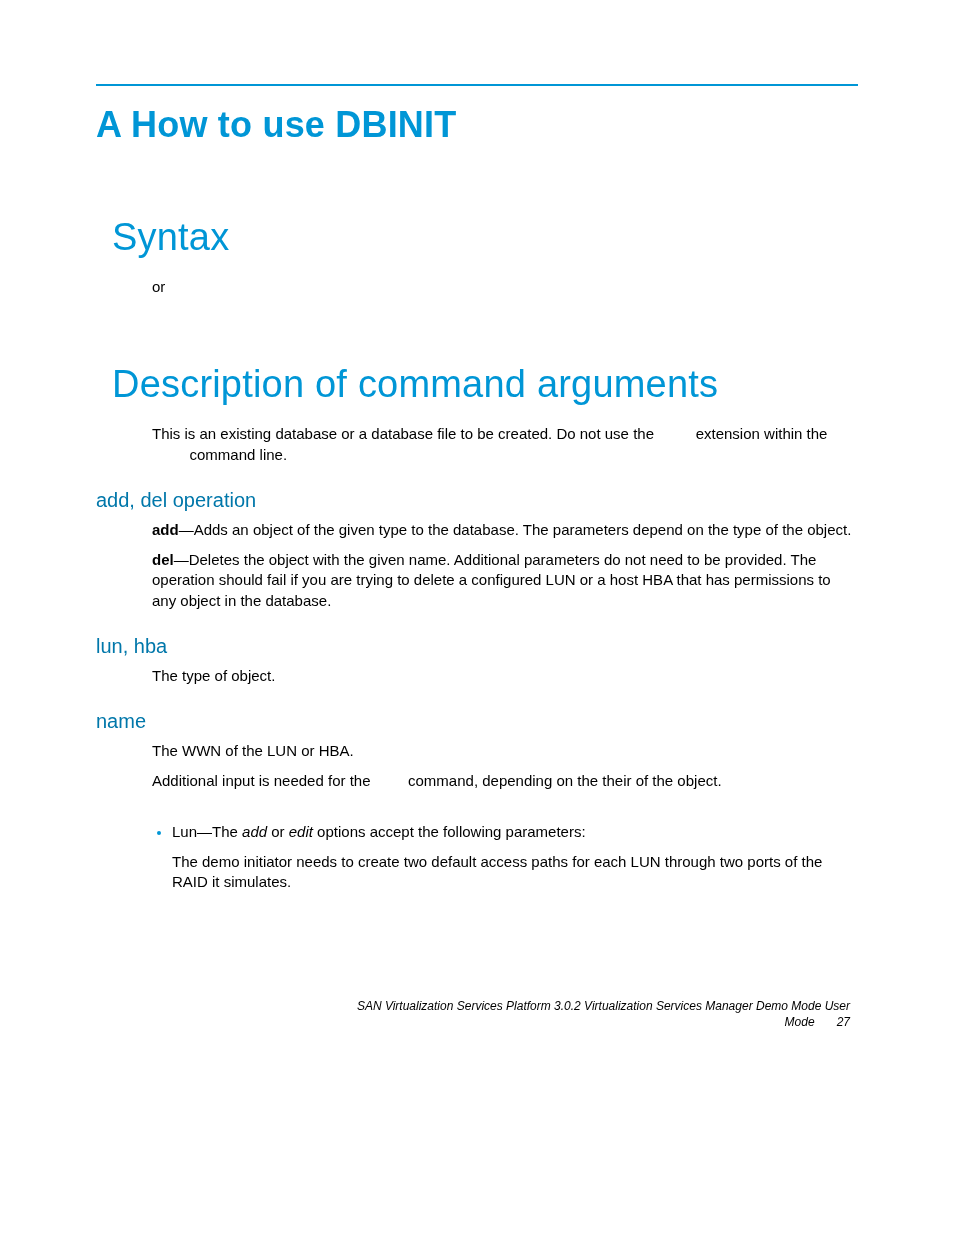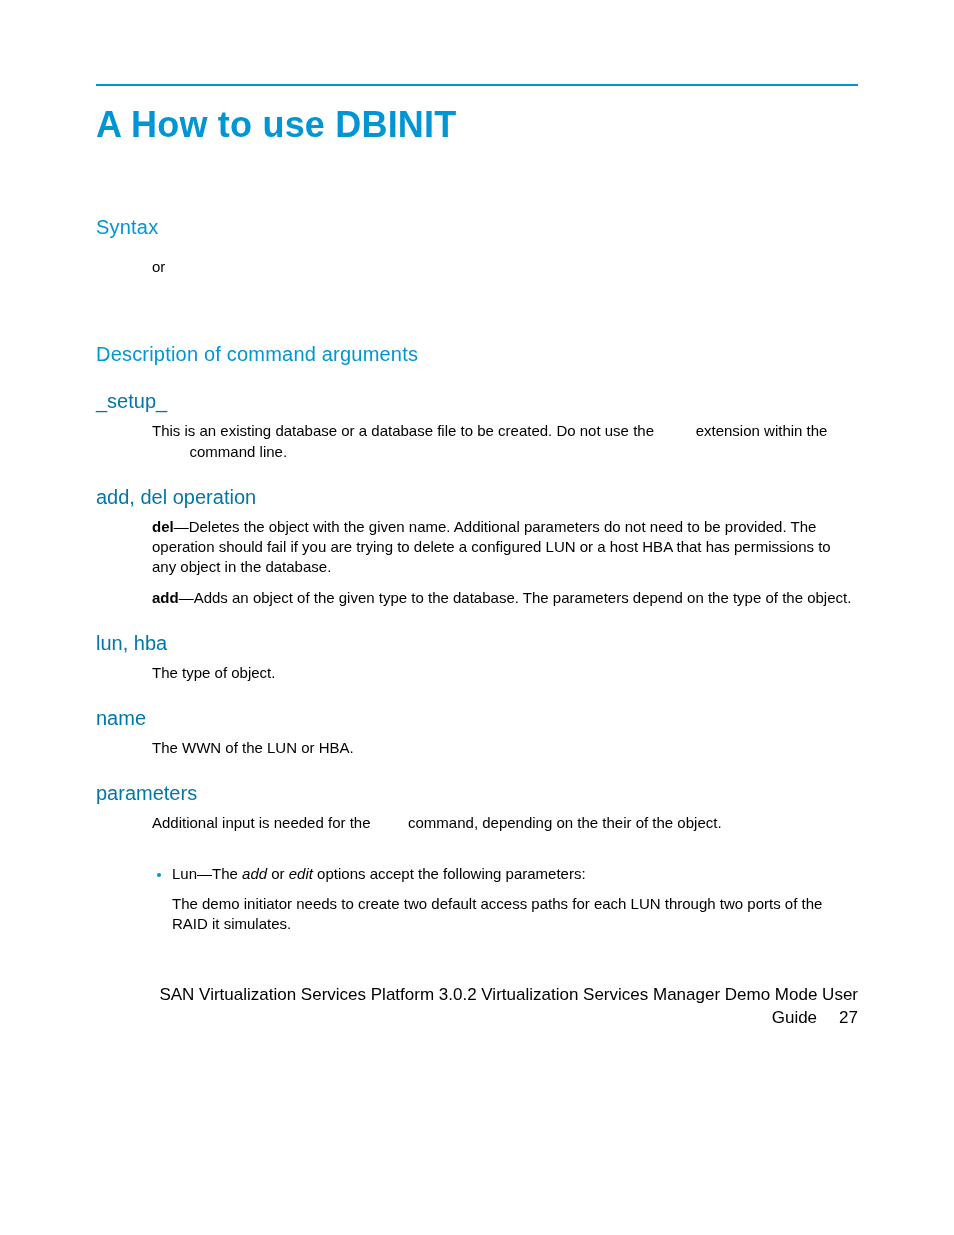--- a/index.html
+++ b/index.html
@@ -28,22 +28,22 @@
   h1.title {
     color: #0096d6;
     font-weight: 700;
     font-size: 36px;
     margin: 0 0 70px 0;
     letter-spacing: 0.2px;
   }
   h2.section {
     color: #0096d6;
     font-weight: 400;
-    font-size: 20px;
-    margin: 0 0 18px 0;
+    font-size: 38px;
+    margin: 0 0 18px 16px;
     letter-spacing: 0.2px;
   }
   h3.subsection {
     color: #0077aa;
     font-weight: 400;
     font-size: 20px;
     margin: 24px 0 8px 0;
   }
   .body {
     margin-left: 56px;
@@ -65,24 +65,25 @@
     font-size: 14px;
   }
   .body .sub {
     margin-top: 10px;
   }
   .gap-large { height: 56px; }
   .footer {
     position: absolute;
     bottom: 46px;
     left: 96px;
-    right: 96px;
-    font-size: 17px;
+    right: 104px;
+    font-size: 12px;
     text-align: right;
     line-height: 1.35;
+    font-style: italic;
   }
   .footer .pagenum {
     display: inline-block;
     margin-left: 22px;
   }
   .italic { font-style: italic; }
   .bold { font-weight: 700; }
 </style>
 </head>
 <body>
@@ -95,66 +96,64 @@
 
   <h2 class="section">Syntax</h2>
   <div class="body">
     <p>or</p>
   </div>
 
   <div class="gap-large"></div>
 
   <h2 class="section">Description of command arguments</h2>
 
-  <h3 class="subsection">_setup_</h3>
   <div class="body">
     <p>
       <span>This is an existing database or a database file to be created. Do not use the</span>
       &nbsp;&nbsp;&nbsp;&nbsp;&nbsp;&nbsp;&nbsp;&nbsp;
       <span>extension within the</span>
       &nbsp;&nbsp;&nbsp;&nbsp;&nbsp;&nbsp;&nbsp;&nbsp;
       <span>command line.</span>
     </p>
   </div>
 
   <h3 class="subsection">add, del operation</h3>
   <div class="body">
     <p>
-      <span class="bold">del</span><span>—Deletes the object with the given name. Additional parameters do not need to be provided. The operation should fail if you are trying to delete a configured LUN or a host HBA that has permissions to any object in the database.</span>
+      <span class="bold">add</span><span>—Adds an object of the given type to the database. The parameters depend on the type of the object.</span>
     </p>
     <p>
-      <span class="bold">add</span><span>—Adds an object of the given type to the database. The parameters depend on the type of the object.</span>
+      <span class="bold">del</span><span>—Deletes the object with the given name. Additional parameters do not need to be provided. The operation should fail if you are trying to delete a configured LUN or a host HBA that has permissions to any object in the database.</span>
     </p>
   </div>
 
   <h3 class="subsection">lun, hba</h3>
   <div class="body">
     <p>The type of object.</p>
   </div>
 
   <h3 class="subsection">name</h3>
   <div class="body">
     <p>The WWN of the LUN or HBA.</p>
   </div>
 
-  <h3 class="subsection">parameters</h3>
   <div class="body">
     <p>
       <span>Additional input is needed for the</span>
       &nbsp;&nbsp;&nbsp;&nbsp;&nbsp;&nbsp;&nbsp;
       <span>command, depending on the their of the object.</span>
     </p>
     <ul>
       <li>
         <span>Lun—The </span><span class="italic">add</span><span> or </span><span class="italic">edit</span><span> options accept the following parameters:</span>
         <p class="sub">The demo initiator needs to create two default access paths for each LUN through two ports of the RAID it simulates.</p>
       </li>
     </ul>
   </div>
 
   <div class="footer">
     <div>SAN Virtualization Services Platform 3.0.2 Virtualization Services Manager Demo Mode User</div>
     <div>
-      <span>Guide</span><span class="pagenum">27</span>
+      <span>Mode</span><span class="pagenum">27</span>
     </div>
   </div>
 
 </div>
 
 </body></html>

